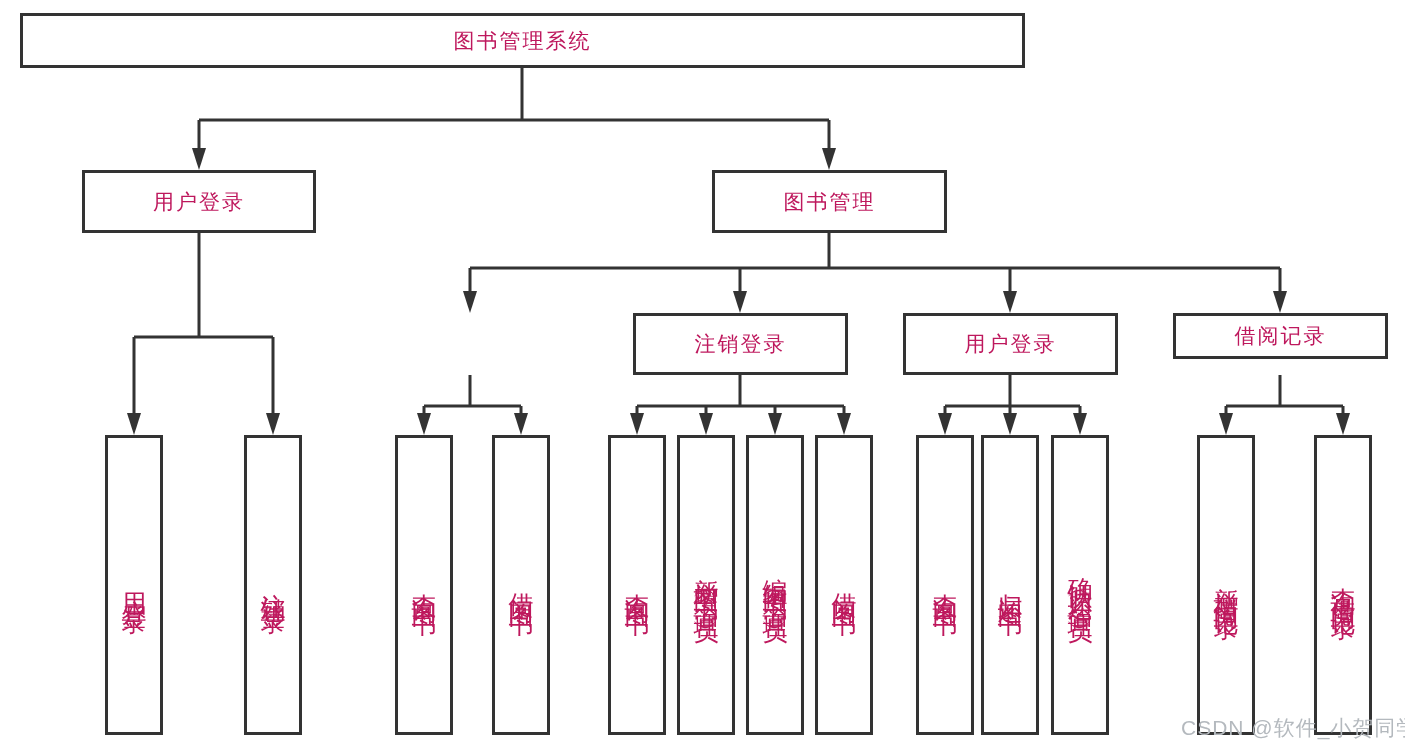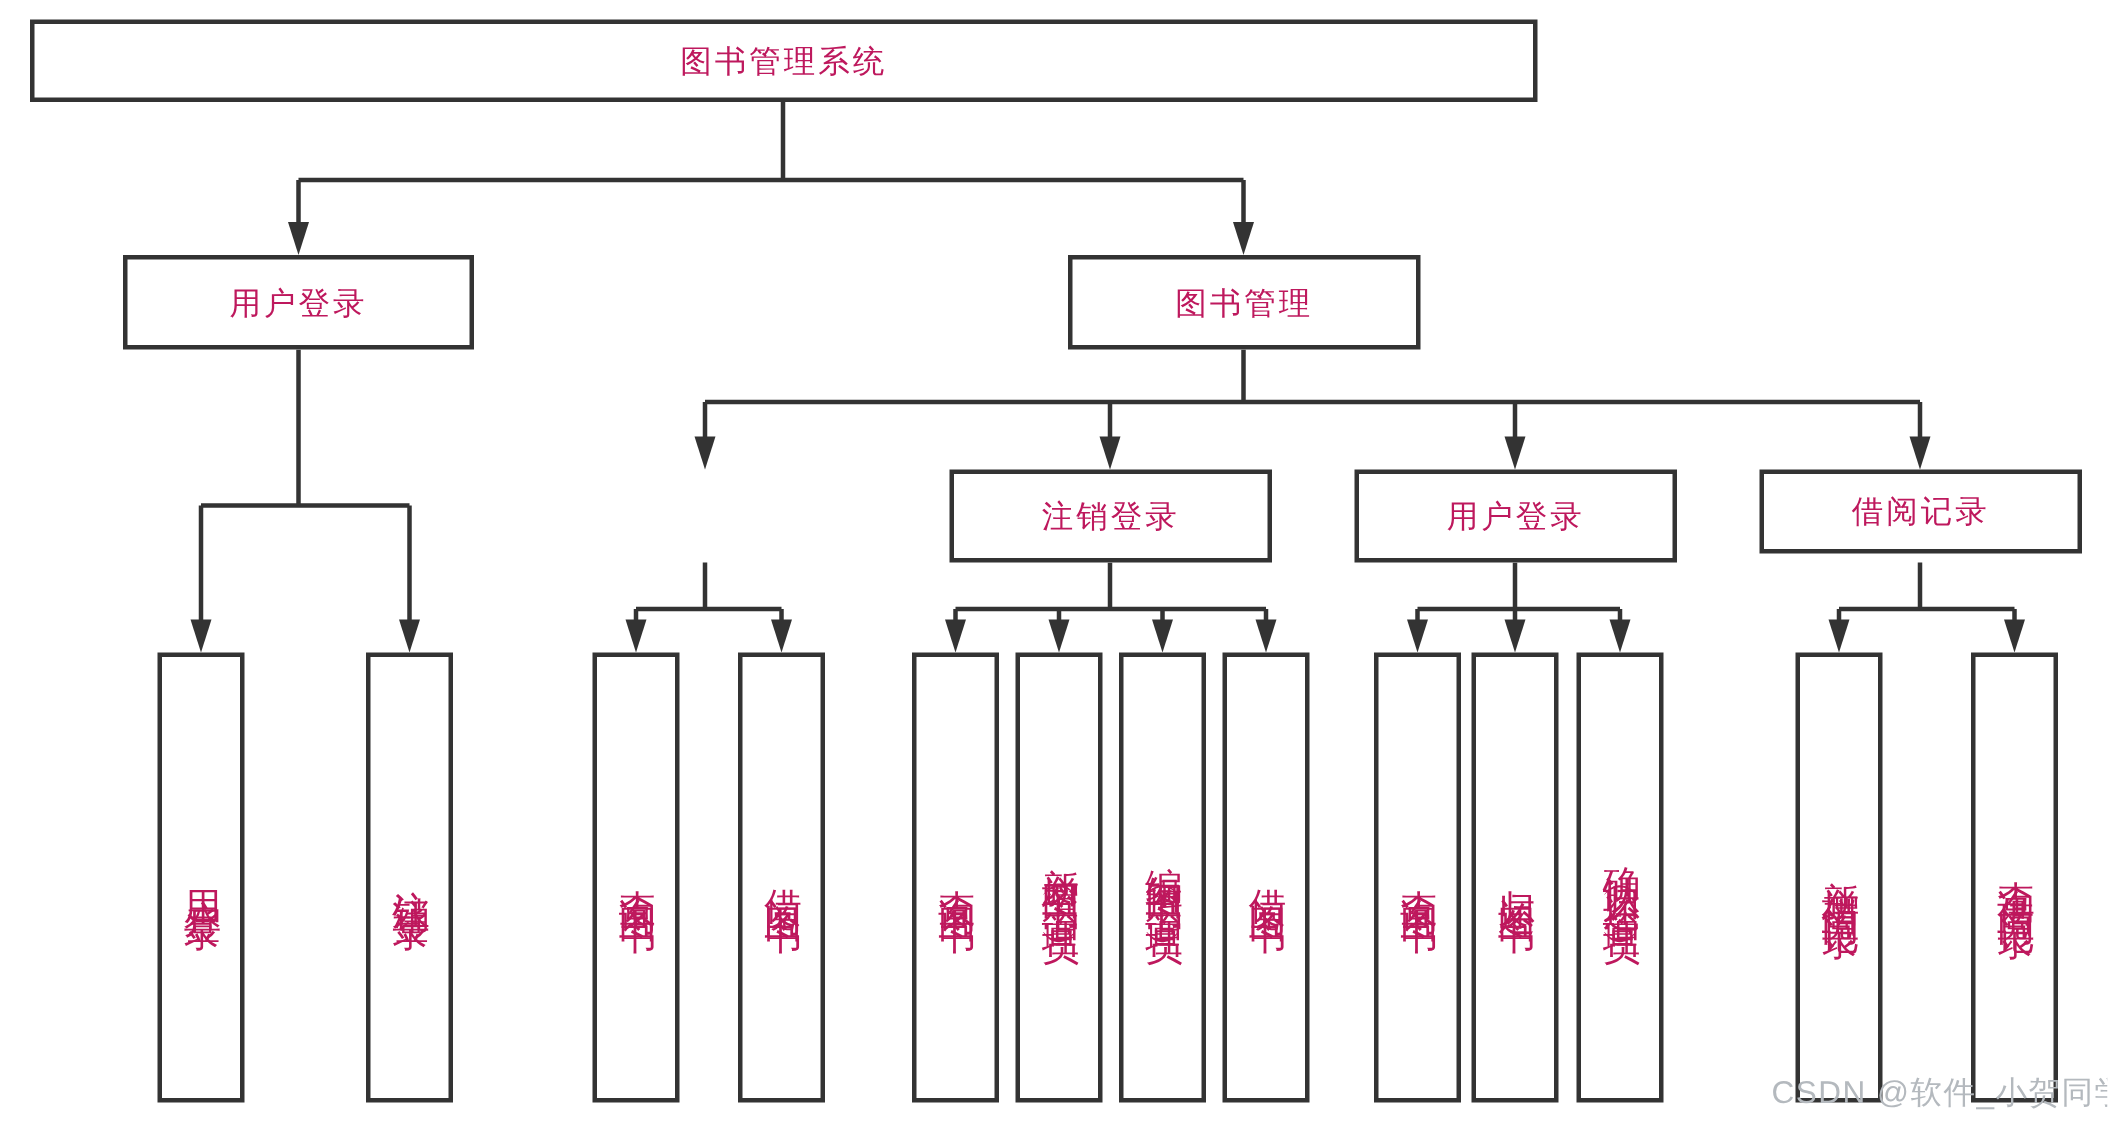--- a/index.html
+++ b/index.html
@@ -118,21 +118,21 @@
   <div class="box hbox" style="left:712px; top:170px; width:235px; height:63px;">
     <span>图书管理</span>
   </div>
 
   <div class="box hbox" style="left:633px; top:313px; width:215px; height:62px;">
     <span>注销登录</span>
   </div>
   <div class="box hbox" style="left:903px; top:313px; width:215px; height:62px;">
     <span>用户登录</span>
   </div>
-  <div class="box hbox" style="left:1173px; top:313px; width:215px; height:56px;">
+  <div class="box hbox" style="left:1173px; top:313px; width:215px; height:46px;">
     <span>借阅记录</span>
   </div>
 
   <div class="box vbox" style="left:105px; top:435px; width:58px; height:300px;">
     <span>用户登录</span>
   </div>
   <div class="box vbox" style="left:244px; top:435px; width:58px; height:300px;">
     <span>注销登录</span>
   </div>
 

